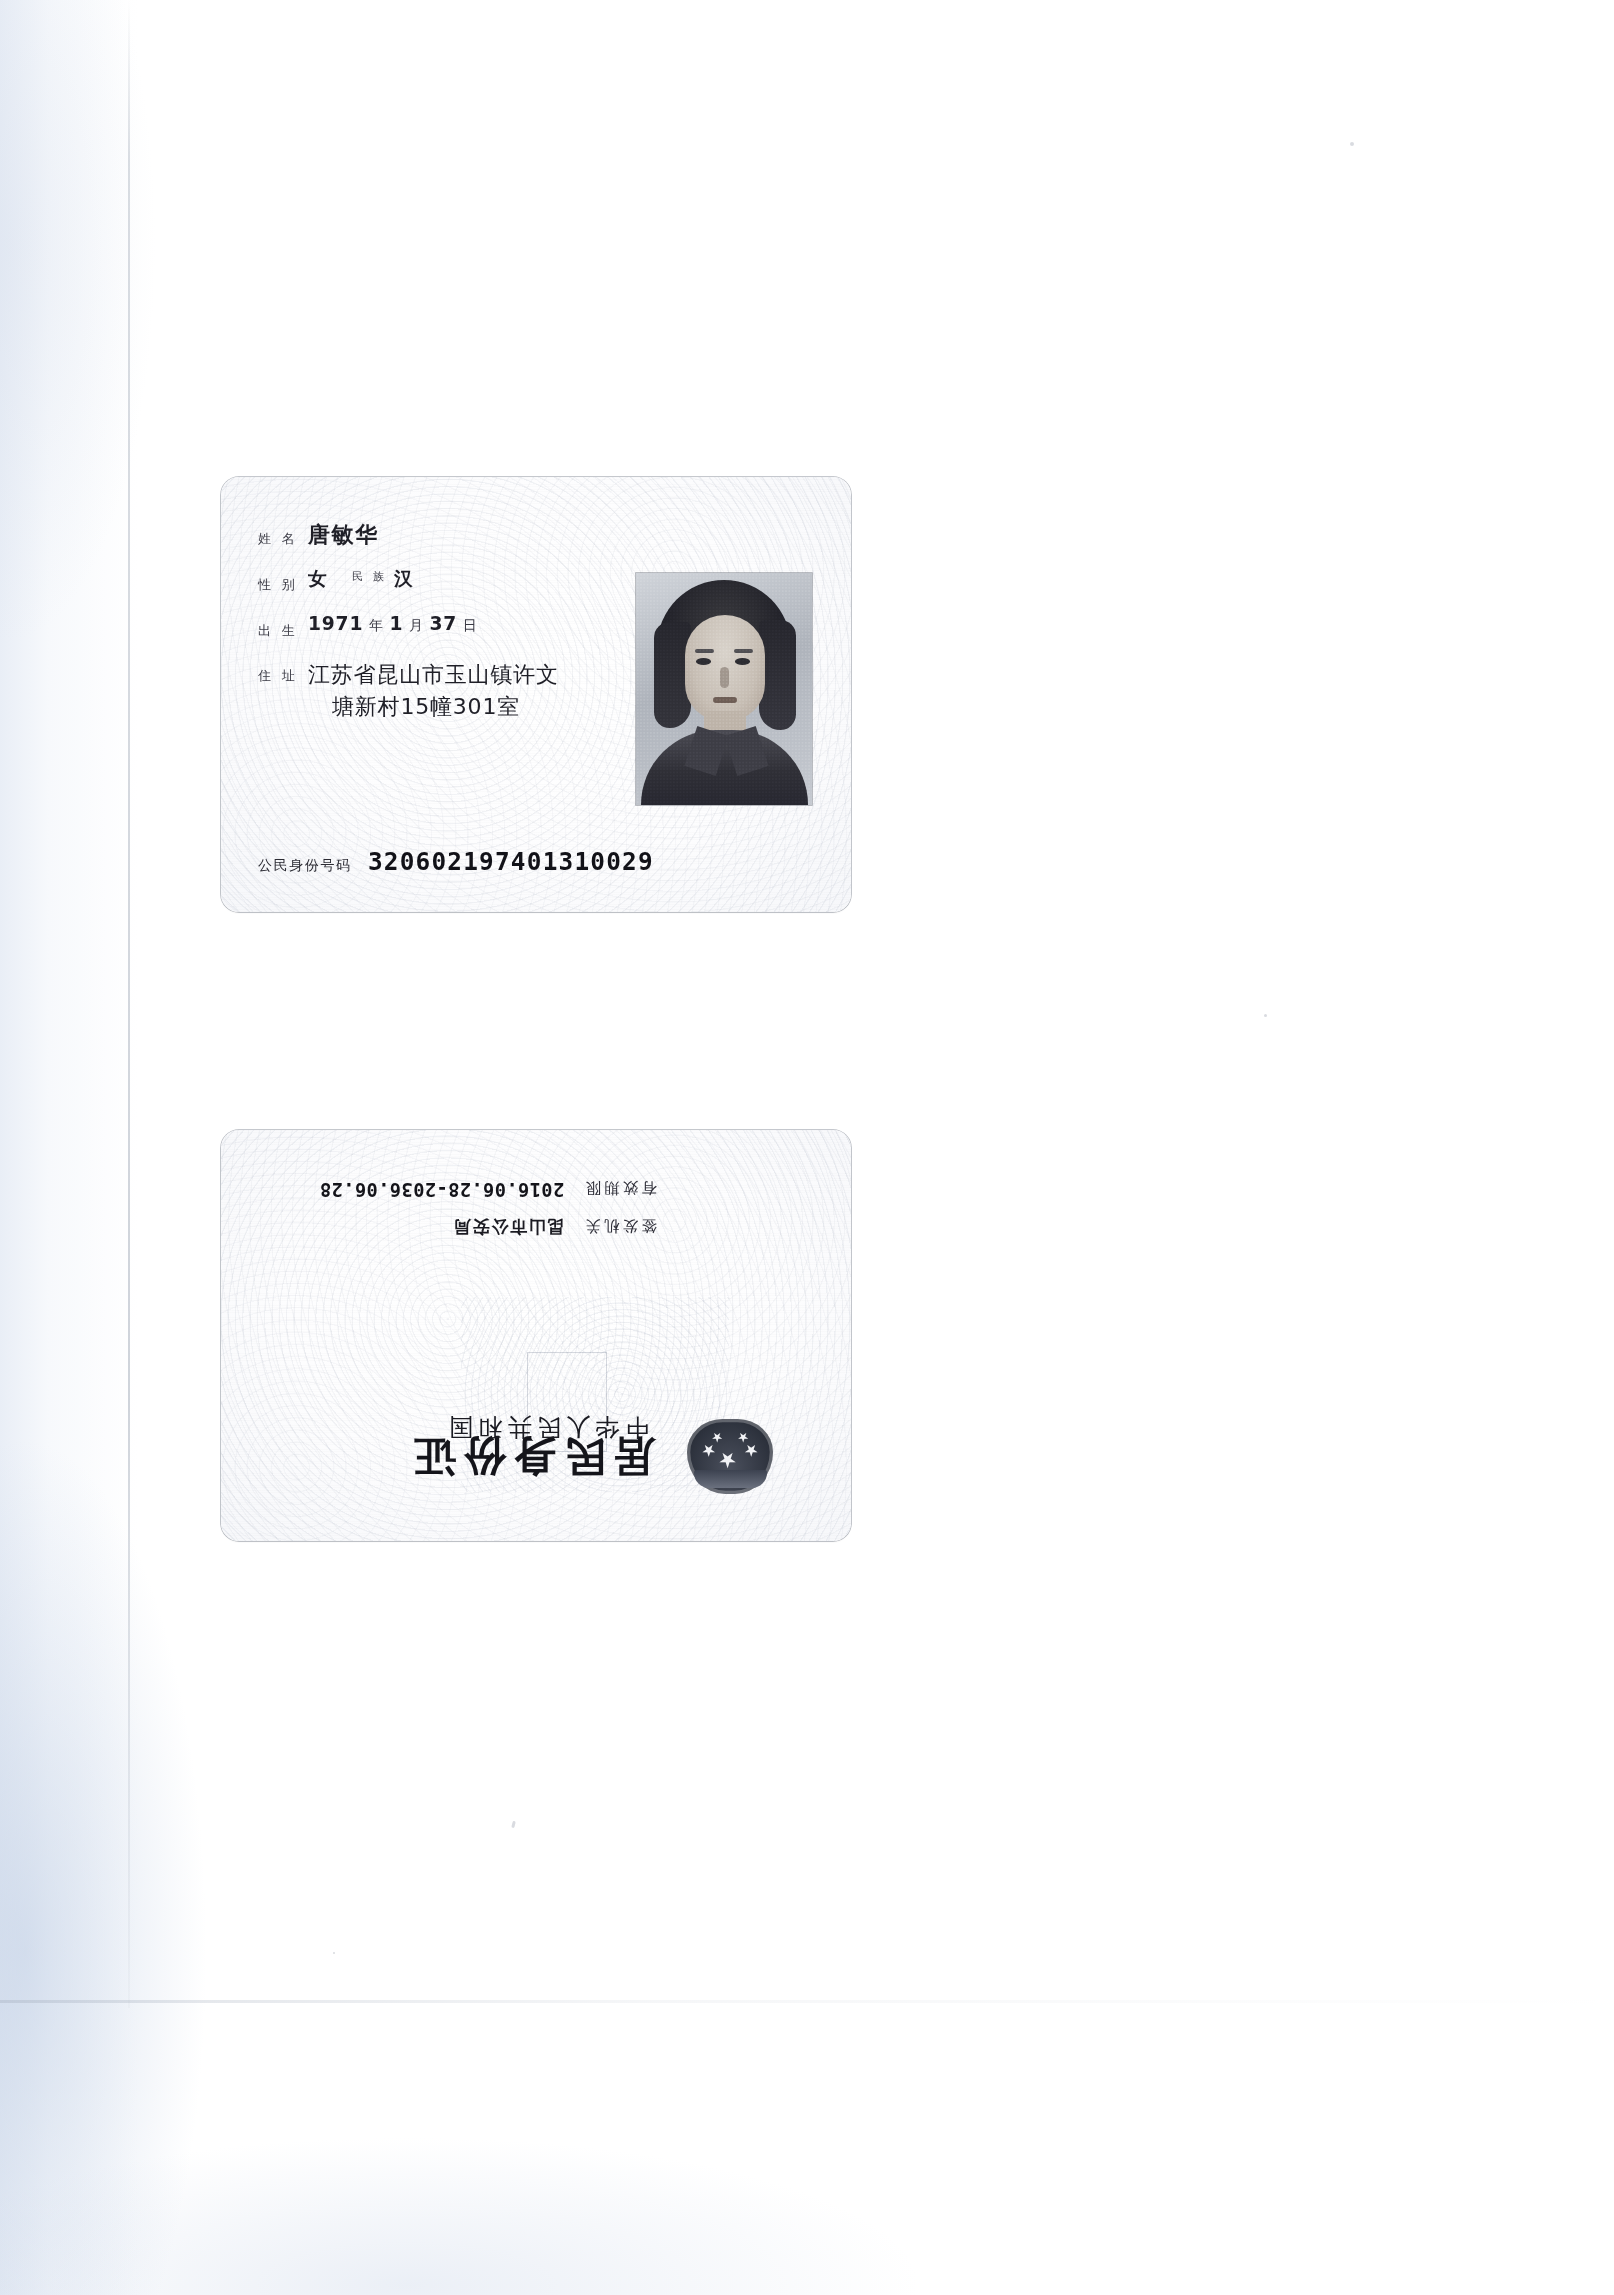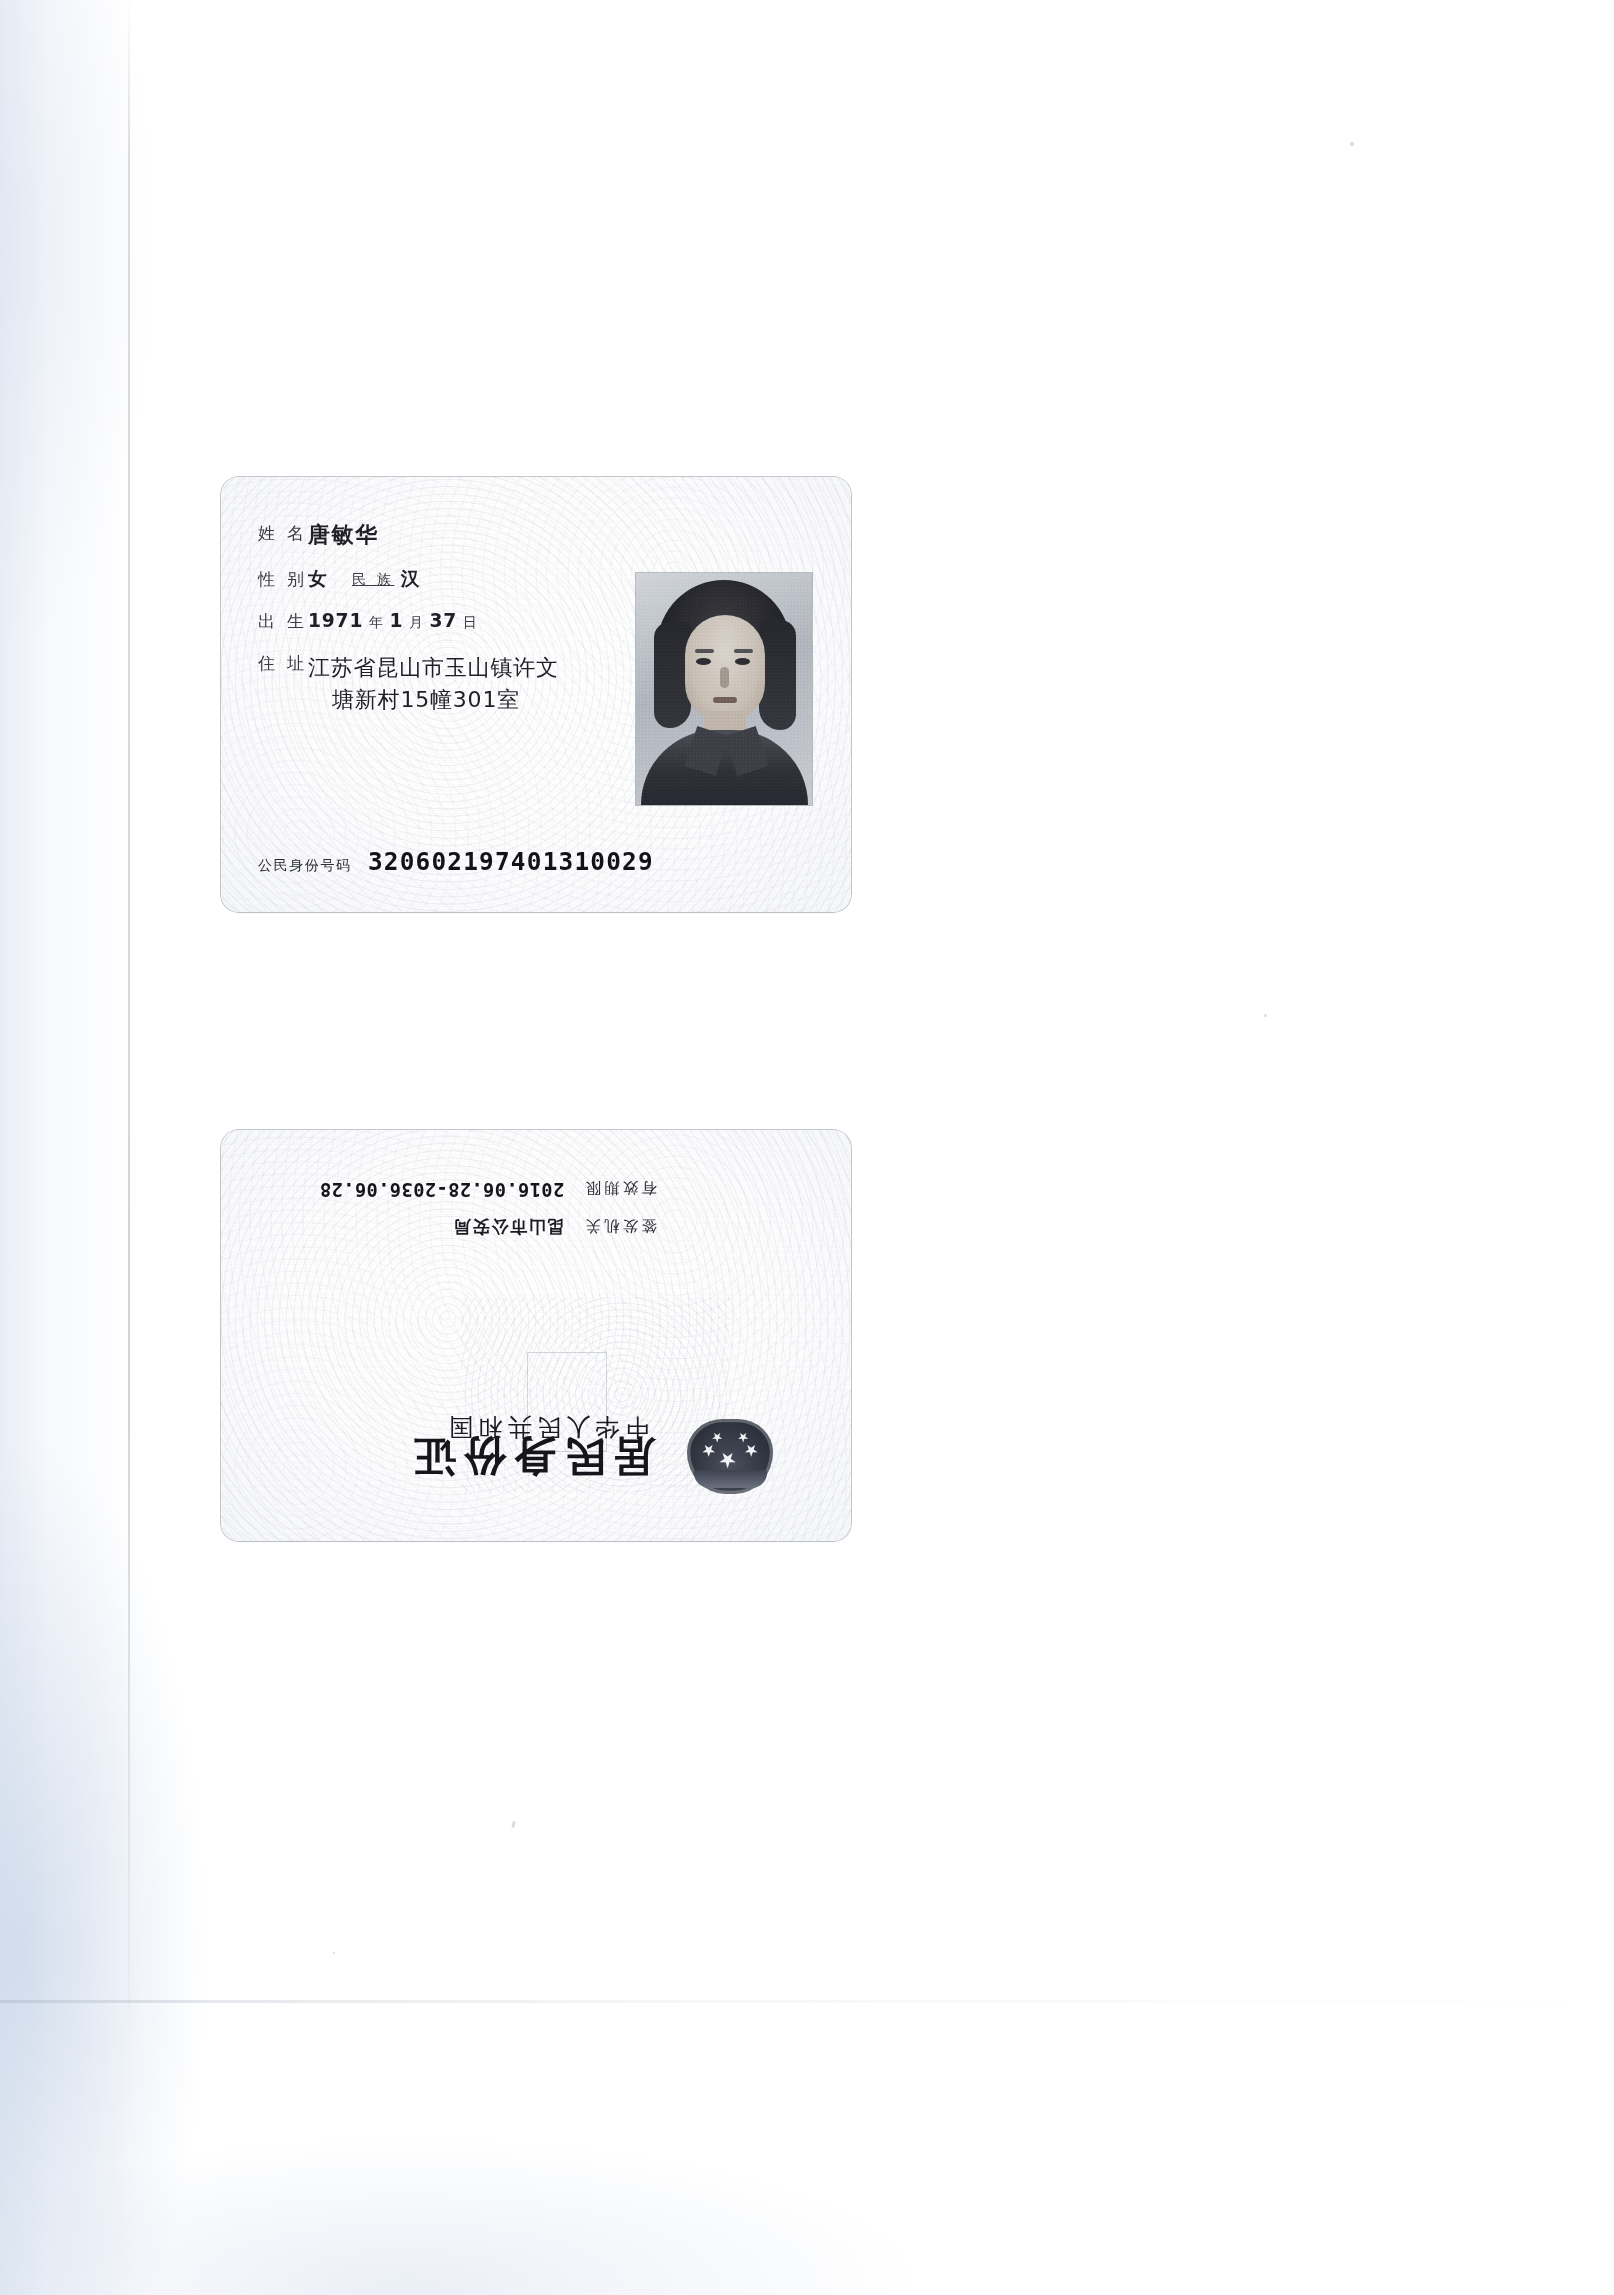--- a/index.html
+++ b/index.html
@@ -84,49 +84,49 @@
     width: 455px;
     color: #2b2b33;
   }
   .field-row {
     display: flex;
     align-items: flex-start;
     margin-bottom: 20.3px;
     line-height: 1.15;
   }
   .field-label {
-    font-size: 17px;
+    font-size: 13px;
     letter-spacing: 3.3px;
     color: #3a3a44;
     width: 50px;
     flex: 0 0 50px;
     padding-top: 2.4px;
+    margin-top: 8px;
   }
   .field-value {
     font-size: 20.3px;
     letter-spacing: 0.8px;
     color: #1f1f27;
     font-weight: 600;
   }
   .field-value.handwriting {
     font-family: "DejaVu Serif", serif;
     font-size: 22px;
     letter-spacing: 1.6px;
   }
   .sex-nation {
     display: flex;
     align-items: flex-start;
     gap: 6.5px;
   }
   .inline-label {
-    font-size: 14px;
+    font-size: 11px;
     letter-spacing: 3.3px;
     color: #3a3a44;
     padding-top: 3.3px;
-    text-decoration: underline;
   }
   .inline-value {
     font-size: 18.7px;
     color: #1f1f27;
     font-weight: 600;
     letter-spacing: 0.8px;
   }
   .birth-line {
     font-size: 18.7px;
     color: #1f1f27;

